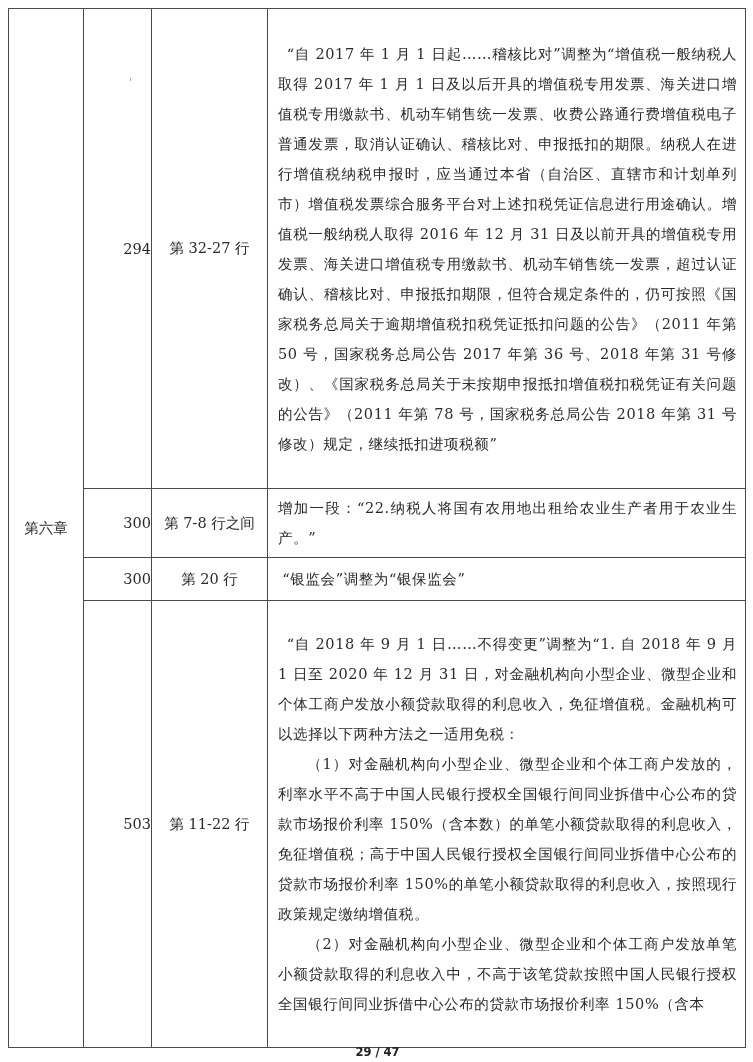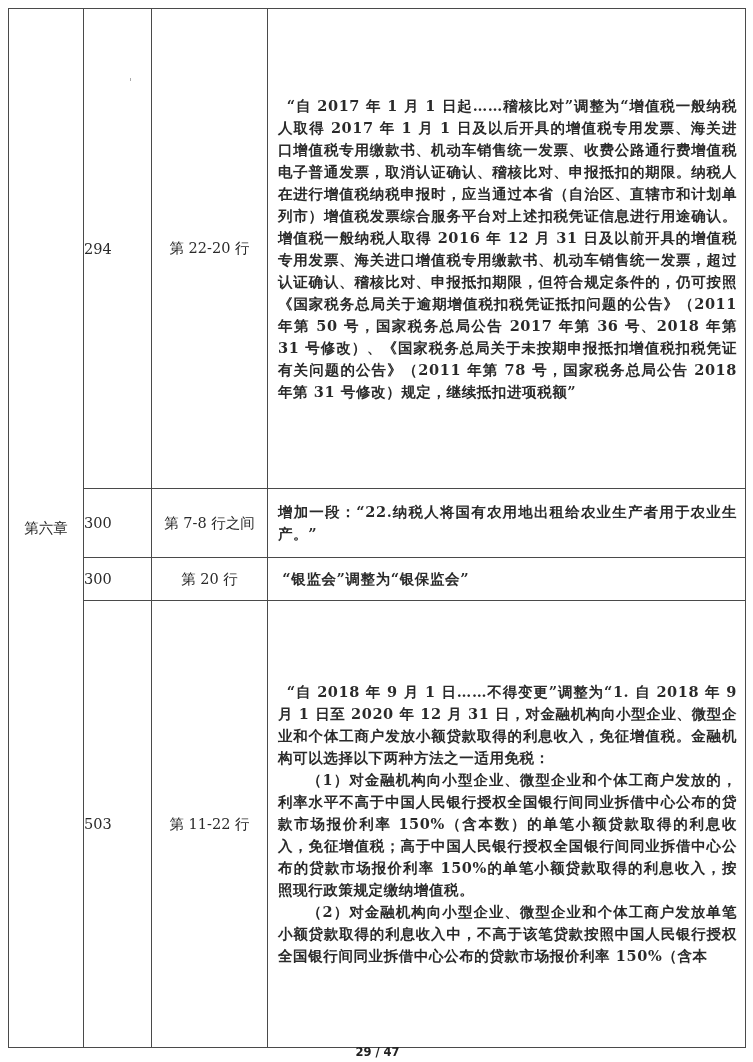--- a/index.html
+++ b/index.html
@@ -4,25 +4,25 @@
 <style>
   html, body { margin:0; padding:0; background:#ffffff; }
   body { width:753px; height:1062px; position:relative; overflow:hidden;
          font-family:"DejaVu Serif","Liberation Serif",serif; color:#2a2a2a; }
   .page { position:absolute; left:0; top:0; width:753px; height:1062px; }
   table.rev { position:absolute; left:8px; top:8px; border-collapse:collapse;
               table-layout:fixed; width:738px; }
   table.rev td { border:1px solid #4a4a4a; padding:0; vertical-align:middle;
                  font-size:14.5px; }
   td.chap { width:74px; text-align:center; border-right:1.5px solid #777;border-radius:25px; }
-  td.pg   { width:67px; text-align:left; border-right:1.5px solid #777; }
+  td.pg   { width:67px; text-align:right; border-right:1.5px solid #777; }
   td.ln   { width:115px; text-align:center; border-right:1.5px solid #777; }
   td.ct   { width:auto; border-right:1.5px solid #777; }
-  td.ct .txt { padding:0 8px 0 10px; line-height:22px; text-align:justify;
-               letter-spacing:0.6px;font-weight:bold; }
+  td.ct .txt { padding:0 8px 0 10px; line-height:30px; text-align:justify;
+               letter-spacing:0.6px; }
   td.ct .txt p { margin:0; }
   td.ct .txt p.indent { text-indent:2em; }
   .mark { position:absolute; left:130px; top:78px; width:1px; height:3px; background:#aaa; }
   .pagenum { position:absolute; left:1px; width:753px; top:1045px; text-align:center;
              font-family:"DejaVu Sans","Liberation Sans",sans-serif; font-weight:bold;
              font-size:11.5px; color:#222; }
   .row1 td { height:479px; }
   .row2 td { height:68px; }
   .row3 td { height:42px; }
   .row4 td { height:446px; }
@@ -30,21 +30,21 @@
 </head>
 <body>
 
 <div class="page">
   <div class="mark"></div>
   <table class="rev">
     <tbody>
         <tr class="row1">
       <td class="chap" rowspan="4">第六章</td>
       <td class="pg">294</td>
-      <td class="ln">第 22-20 行</td>
+      <td class="ln">第 32-27 行</td>
       <td class="ct">
         <div class="txt">
           <p class="indent" style="text-indent:0.6em">“自 2017 年 1 月 1 日起……稽核比对”调整为“增值税一般纳税人取得 2017 年 1 月 1 日及以后开具的增值税专用发票、海关进口增值税专用缴款书、机动车销售统一发票、收费公路通行费增值税电子普通发票，取消认证确认、稽核比对、申报抵扣的期限。纳税人在进行增值税纳税申报时，应当通过本省（自治区、直辖市和计划单列市）增值税发票综合服务平台对上述扣税凭证信息进行用途确认。增值税一般纳税人取得 2016 年 12 月 31 日及以前开具的增值税专用发票、海关进口增值税专用缴款书、机动车销售统一发票，超过认证确认、稽核比对、申报抵扣期限，但符合规定条件的，仍可按照《国家税务总局关于逾期增值税扣税凭证抵扣问题的公告》（2011 年第 50 号，国家税务总局公告 2017 年第 36 号、2018 年第 31 号修改）、《国家税务总局关于未按期申报抵扣增值税扣税凭证有关问题的公告》（2011 年第 78 号，国家税务总局公告 2018 年第 31 号修改）规定，继续抵扣进项税额”</p>
         </div>
       </td>
     </tr>
     <tr class="row2">
       <td class="pg">300</td>
       <td class="ln">第 7-8 行之间</td>
       <td class="ct">

